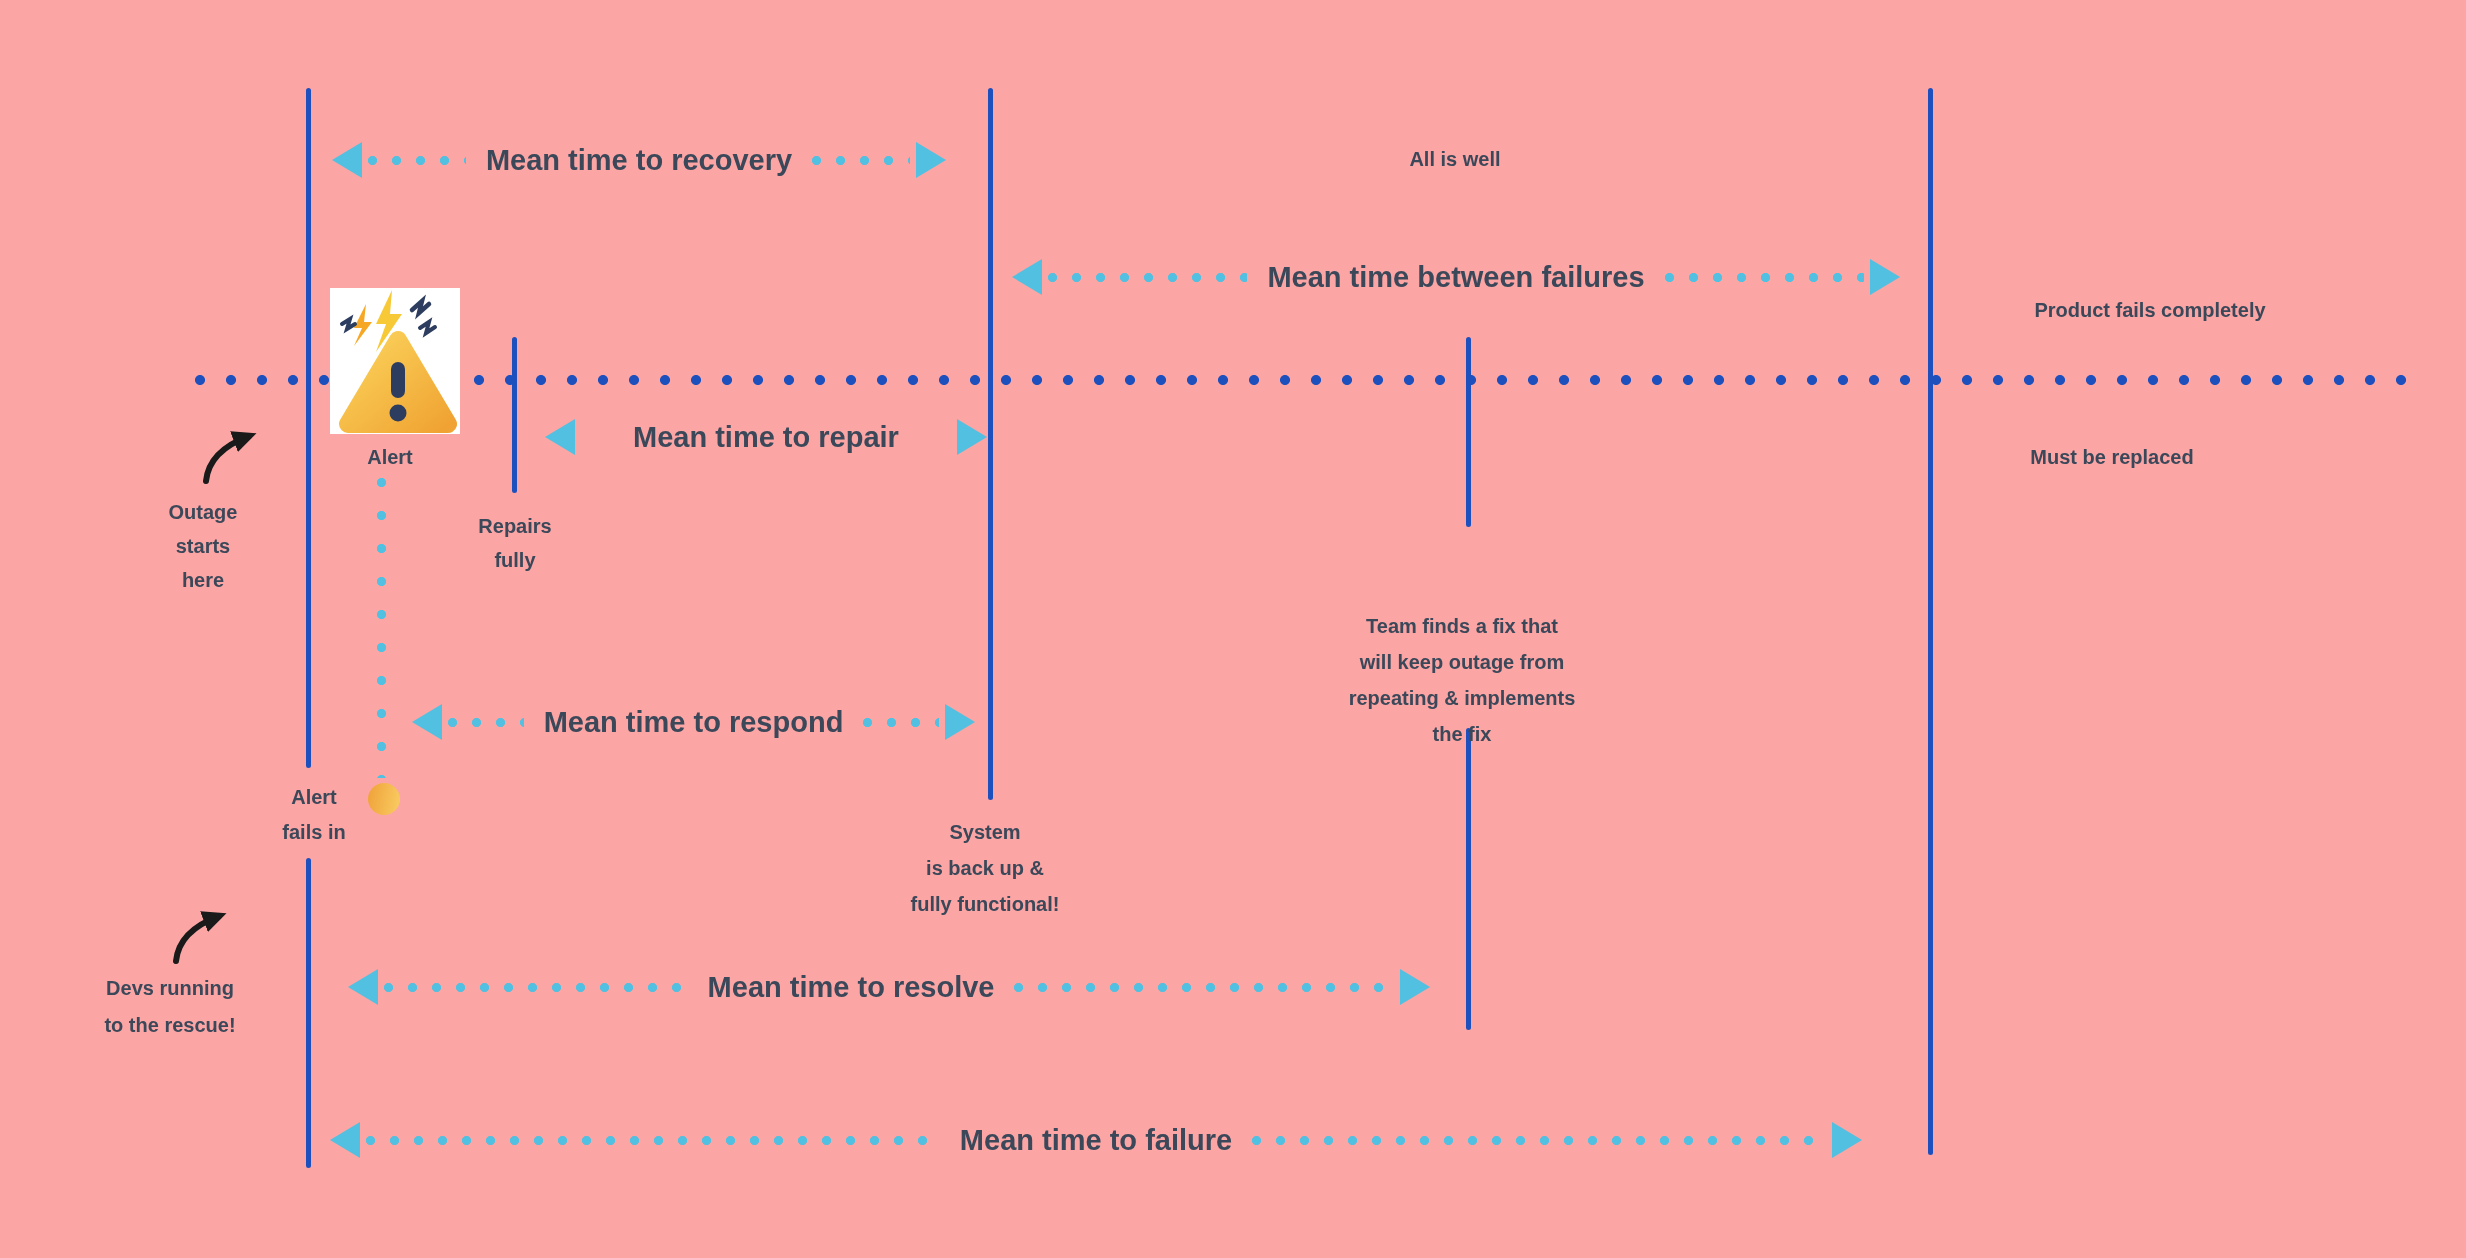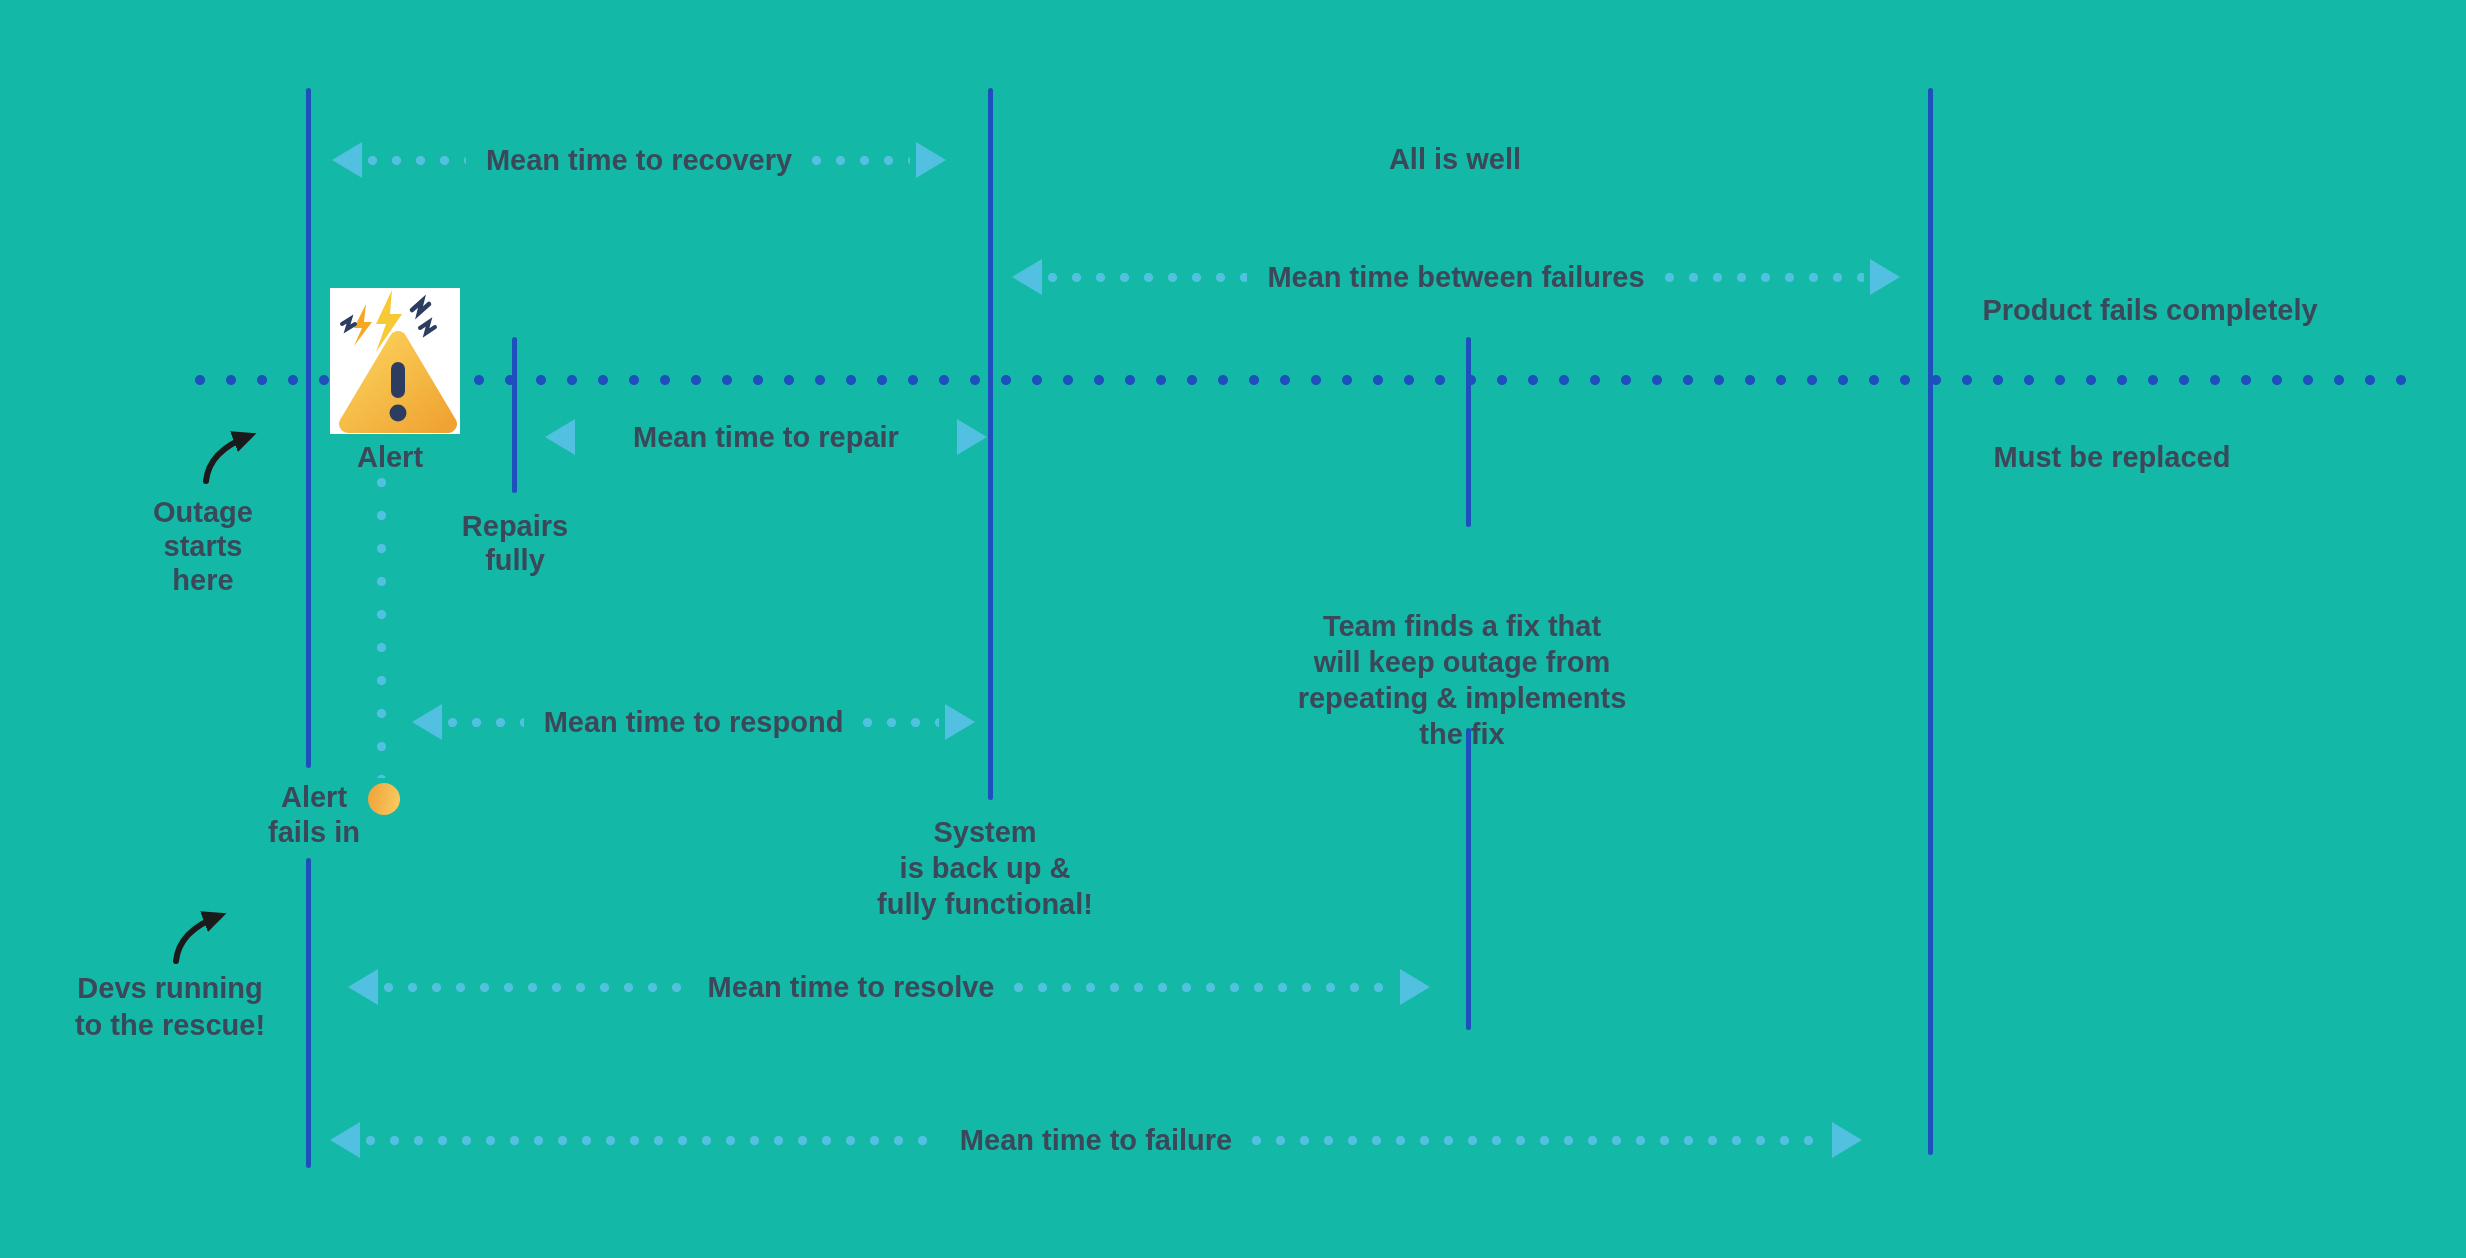--- a/index.html
+++ b/index.html
@@ -1,18 +1,18 @@
 <!DOCTYPE html>
 <html><head>
 <meta charset="utf-8">
 <style>
   * { margin:0; padding:0; box-sizing:border-box; }
   html,body { background:#ffffff; }
   .canvas {
-    position:relative; width:2466px; height:1258px; background:#14b8a6;
+    position:relative; width:2466px; height:1258px; background:#fca5a5;
     font-family:"Liberation Sans", sans-serif; font-weight:700; color:#3b4859;
     overflow:hidden;
   }
   
   .vline { position:absolute; width:5px; background:#1d50bd; border-radius:3px; z-index:2; }
   
   .hdots {
     position:absolute; height:10px; z-index:1;
     background-image:radial-gradient(circle at 5px 5px, #1d50bd 4.6px, transparent 5.4px);
     background-size:31px 10px; background-repeat:repeat-x;
@@ -23,21 +23,21 @@
     flex:1; height:9px; margin:0 6px;
     background-image:radial-gradient(circle at 4.5px 4.5px, #52c0e0 4.2px, transparent 5px);
     background-size:24px 9px; background-repeat:repeat-x; background-position:left center;
   }
   .ah { width:0; height:0; border-top:18px solid transparent; border-bottom:18px solid transparent; flex:0 0 auto; }
   .ah.l { border-right:30px solid #52c0e0; }
   .ah.r { border-left:30px solid #52c0e0; }
   .mlabel { font-size:29px; padding:0 14px; white-space:nowrap; flex:0 0 auto; }
   
   .txt { position:absolute; transform:translateX(-50%); text-align:center;
-         font-size:29px; line-height:36px; white-space:nowrap; z-index:3; }
+         font-size:20px; line-height:36px; white-space:nowrap; z-index:3; }
   
   .vdots {
     position:absolute; width:9px; z-index:2;
     background-image:radial-gradient(circle at 4.5px 4.5px, #52c0e0 4.2px, transparent 5px);
     background-size:9px 33px; background-repeat:repeat-y;
   }
   .orange-dot { position:absolute; width:32px; height:32px; border-radius:50%;
     background:linear-gradient(100deg, #efa138, #f9cd63); z-index:3; }
   .icon-box { position:absolute; z-index:4; background:#ffffff; }
   svg { display:block; }

